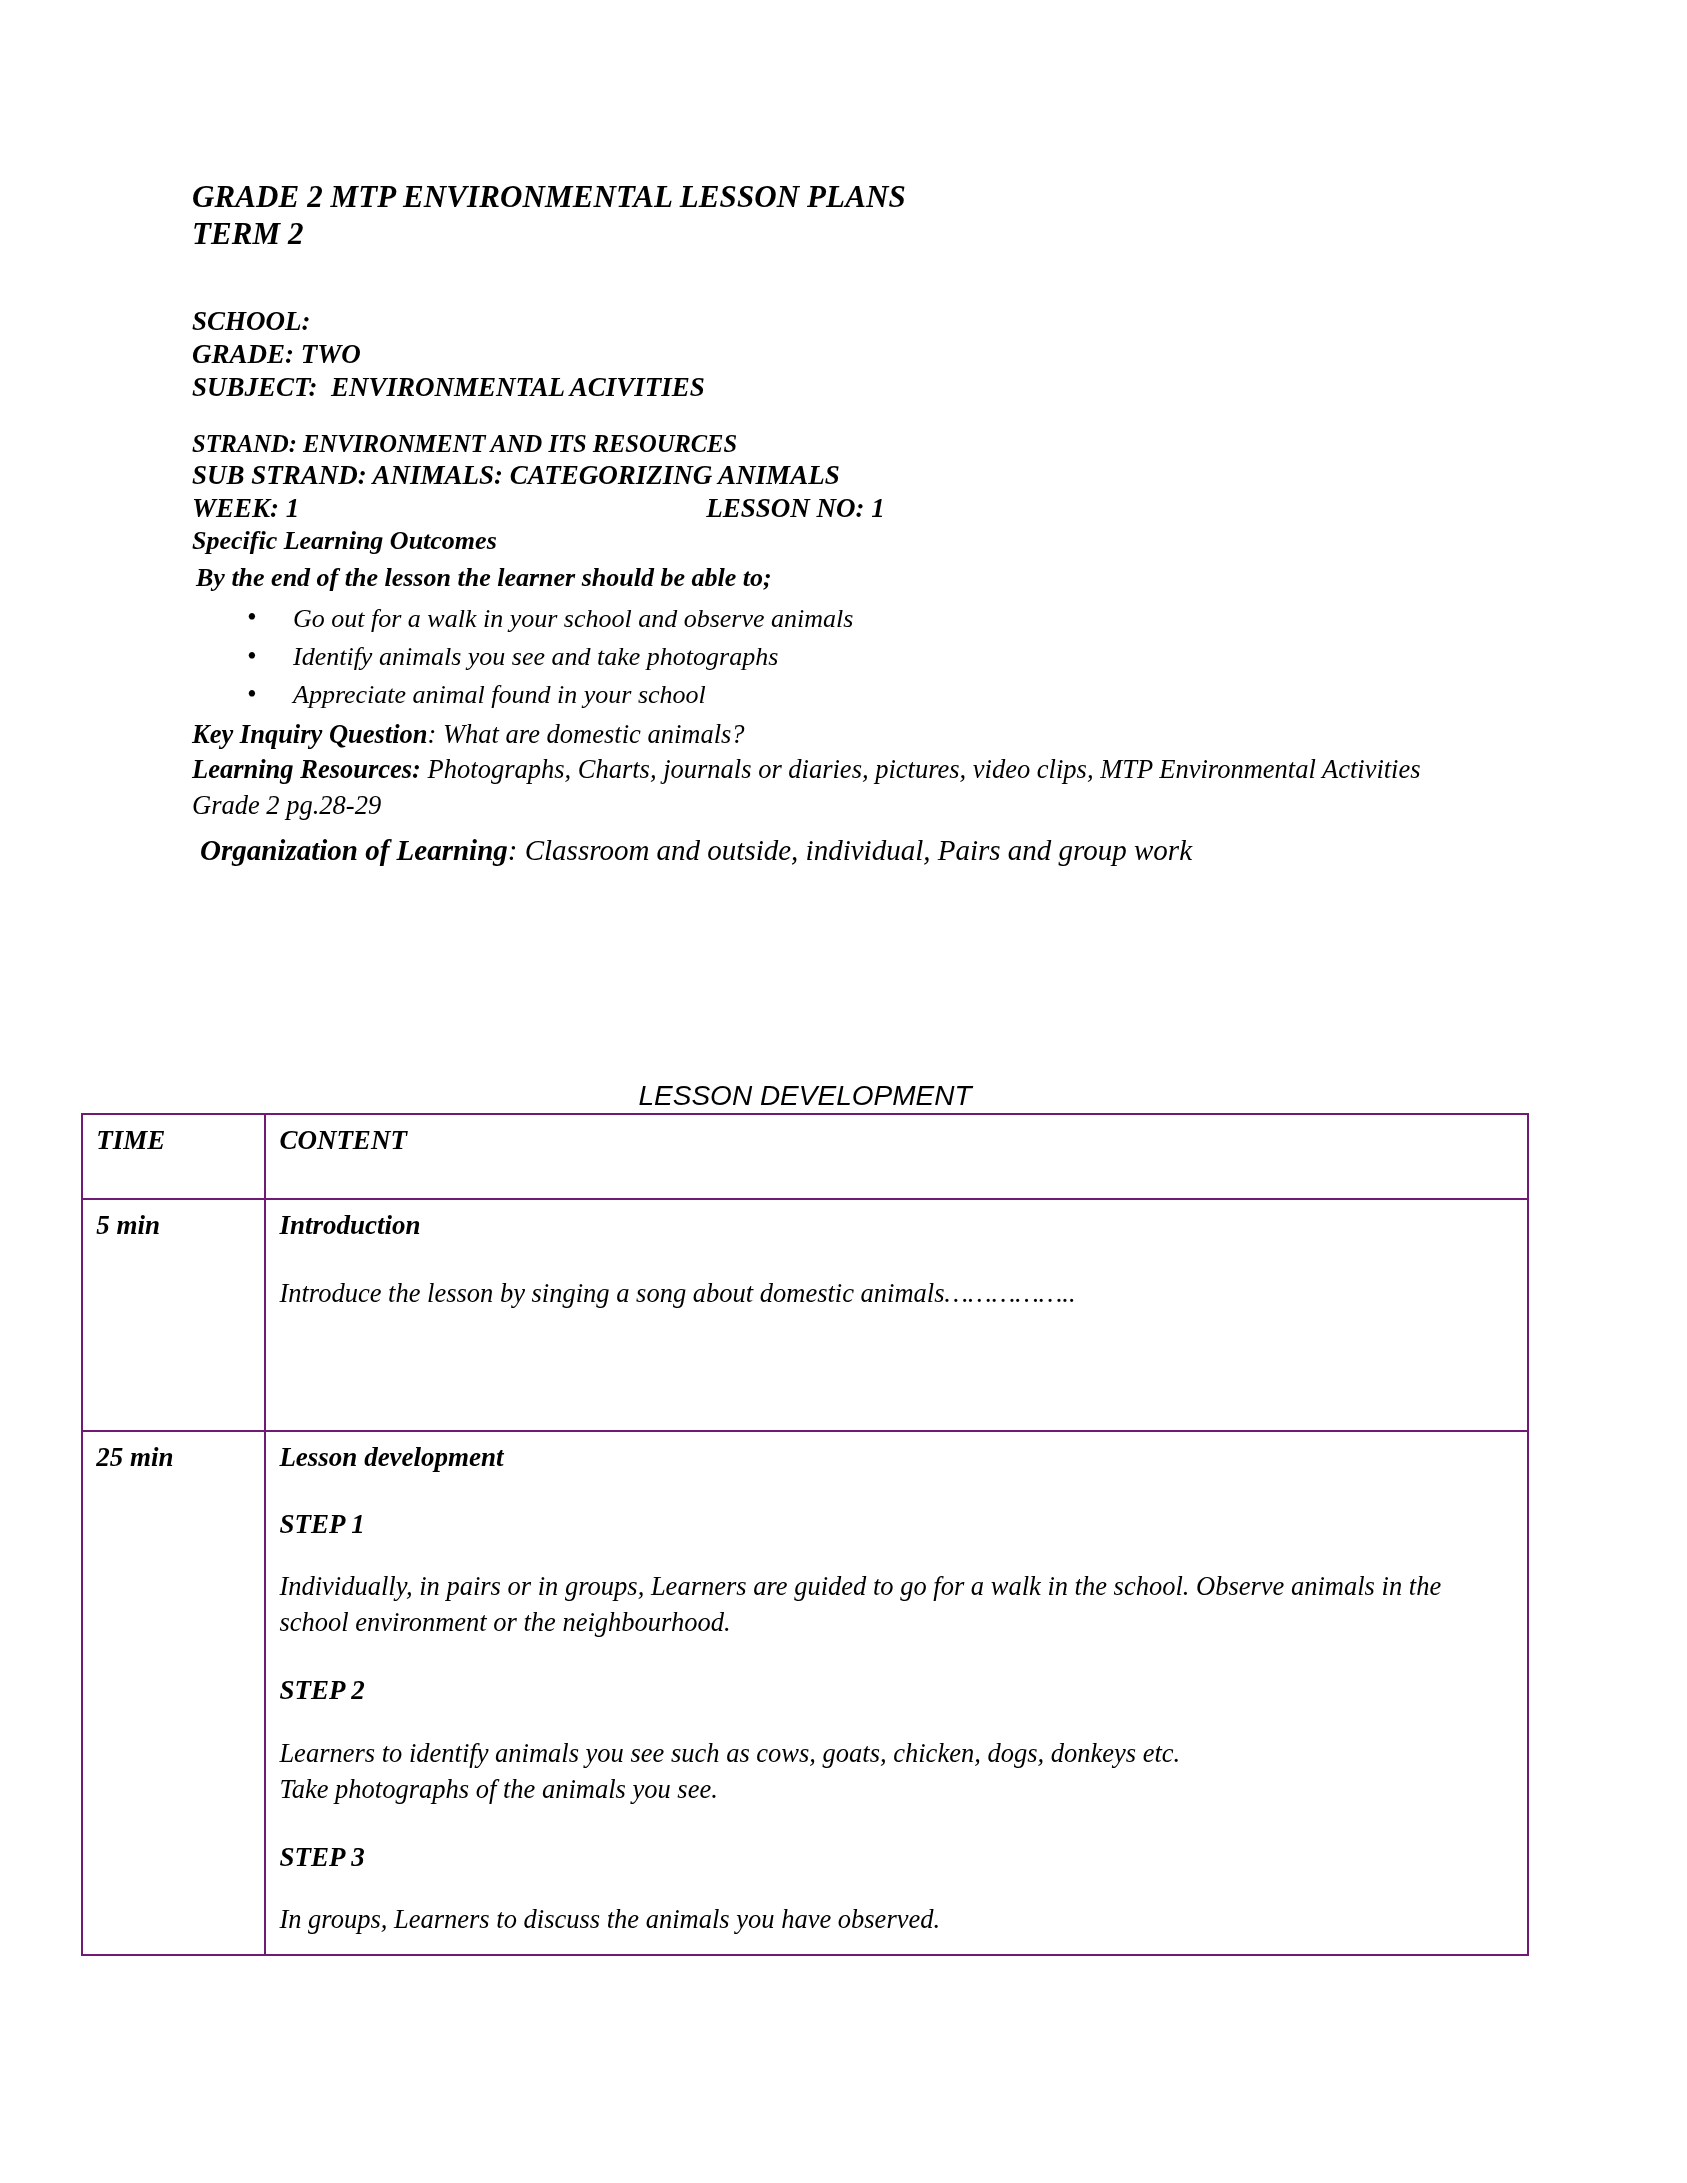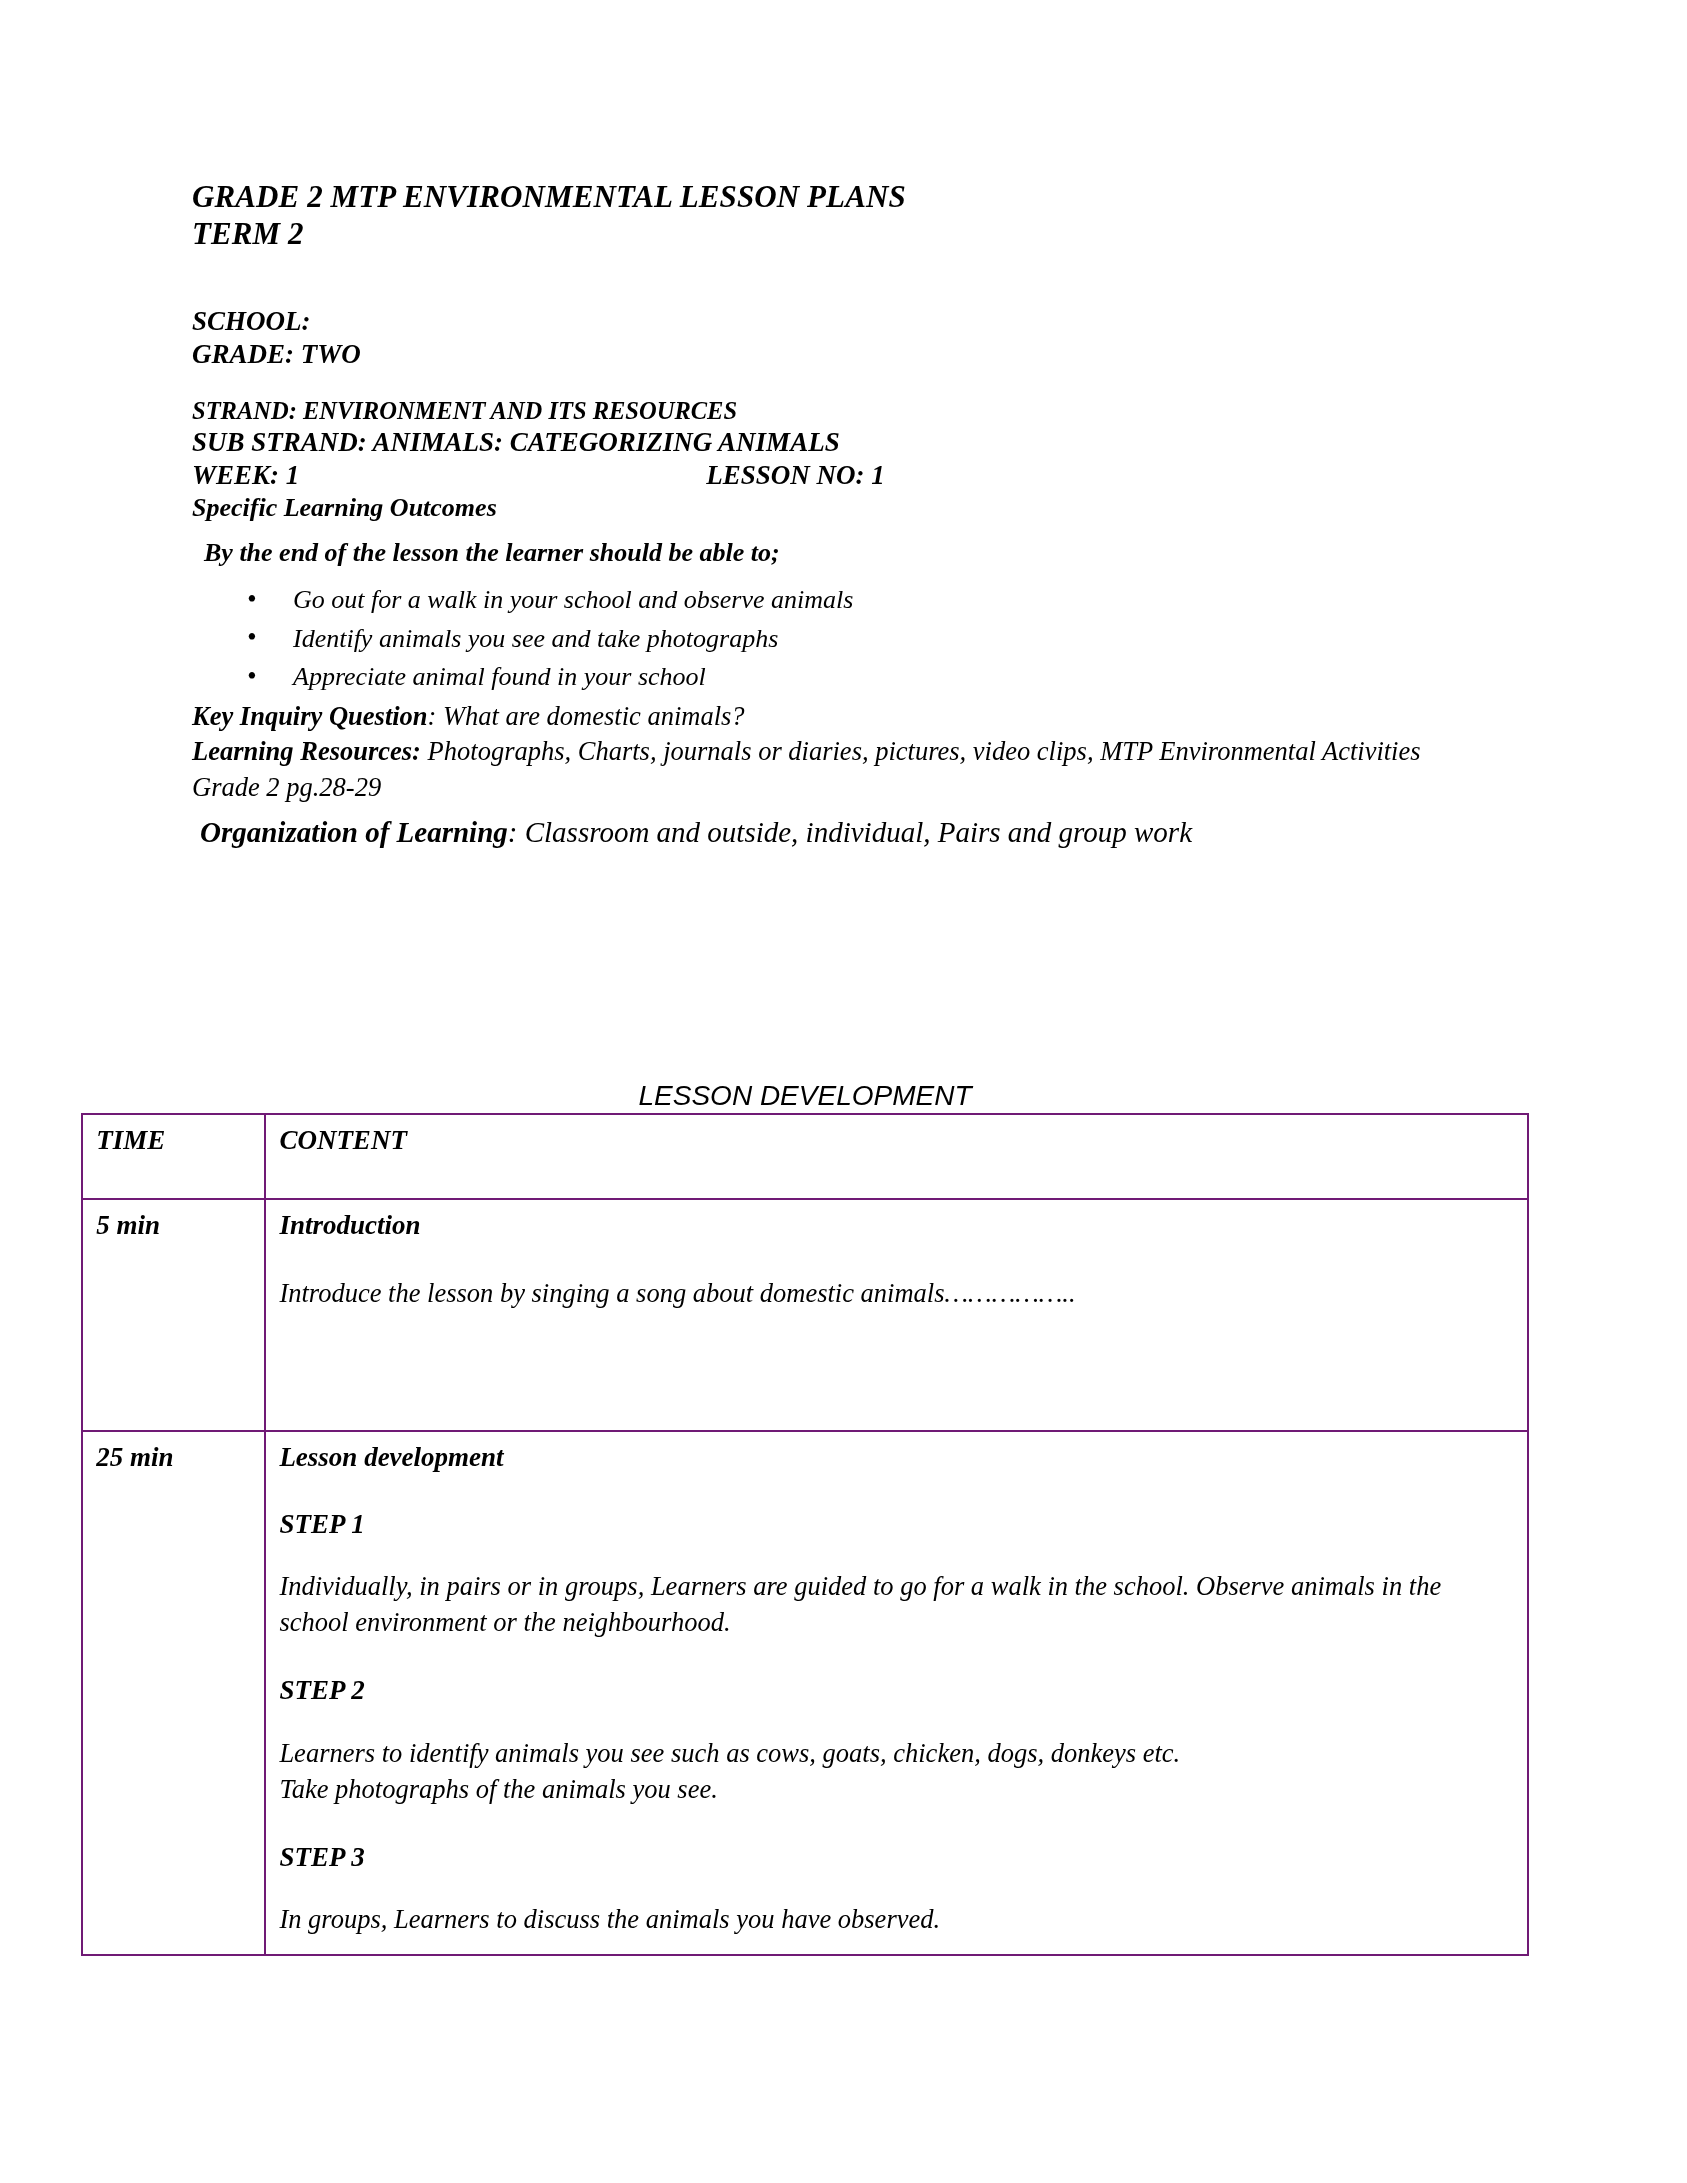--- a/index.html
+++ b/index.html
@@ -84,21 +84,21 @@
   .slo-heading {
     font-size: 26px;
     font-weight: bold;
     line-height: 1.26;
     margin: 0;
   }
   .slo-intro {
     font-size: 26px;
     font-weight: bold;
     line-height: 1.26;
-    margin: 12px;
+    margin: 4px;
   }
 
   ul.outcomes {
     list-style: none;
     margin: 5.3px 0 2.6px 0;
     padding: 0;
   }
   ul.outcomes li {
     position: relative;
     font-size: 26px;
@@ -205,20 +205,21 @@
 
     <h1 class="doc-title">
       <span>GRADE 2 MTP ENVIRONMENTAL LESSON PLANS</span>
       <span class="line2">TERM 2</span>
     </h1>
 
     <div class="gap-1"></div>
 
     <p class="meta-line">SCHOOL:</p>
     <p class="meta-line">GRADE: TWO</p>
+    <p class="meta-line">SUBJECT:  ENVIRONMENTAL ACIVITIES</p>
 
     <div class="gap-2"></div>
 
     <p class="strand-line">STRAND: ENVIRONMENT AND ITS RESOURCES</p>
     <p class="substrand-line">SUB STRAND: ANIMALS: CATEGORIZING ANIMALS</p>
     <p class="week-line"><span>WEEK: 1</span><span class="right-field">LESSON NO: 1</span></p>
 
     <p class="slo-heading">Specific Learning Outcomes</p>
     <p class="slo-intro">By the end of the lesson the learner should be able to;</p>
 

